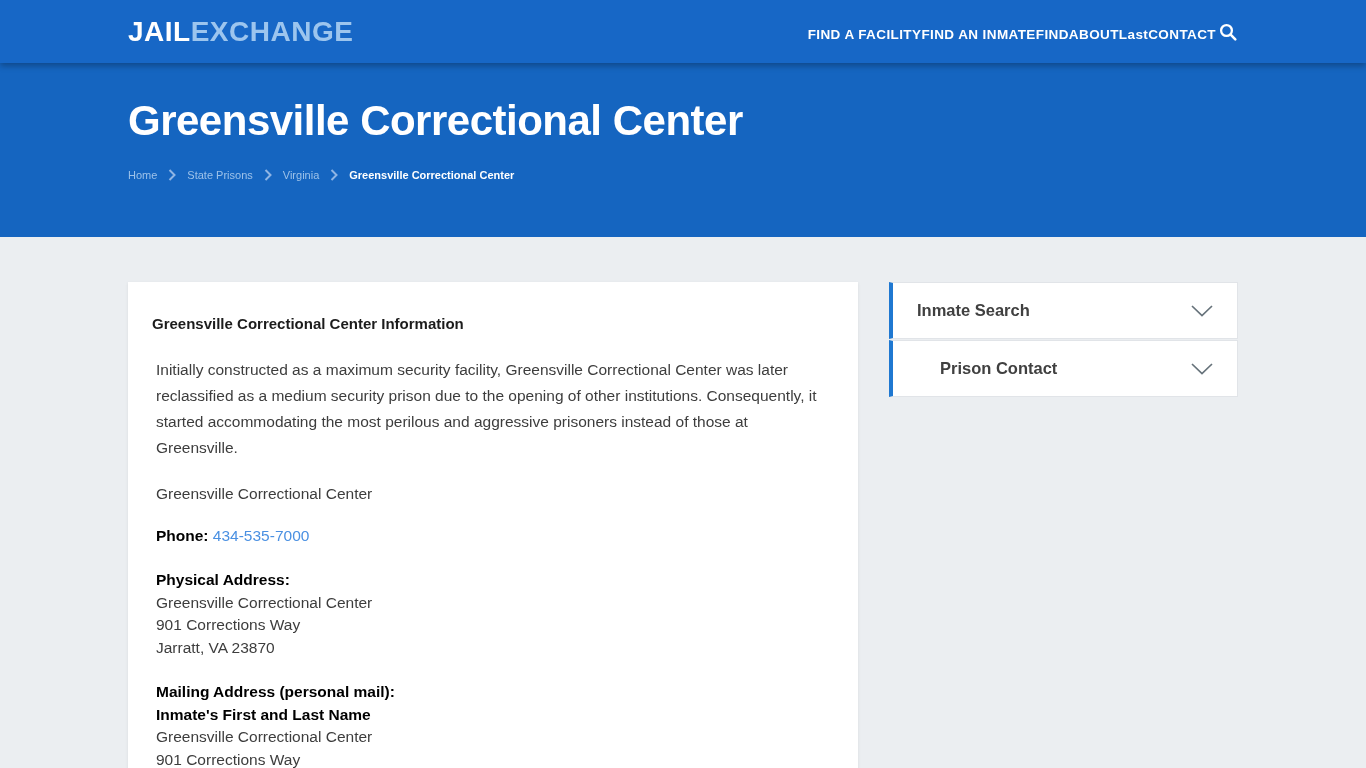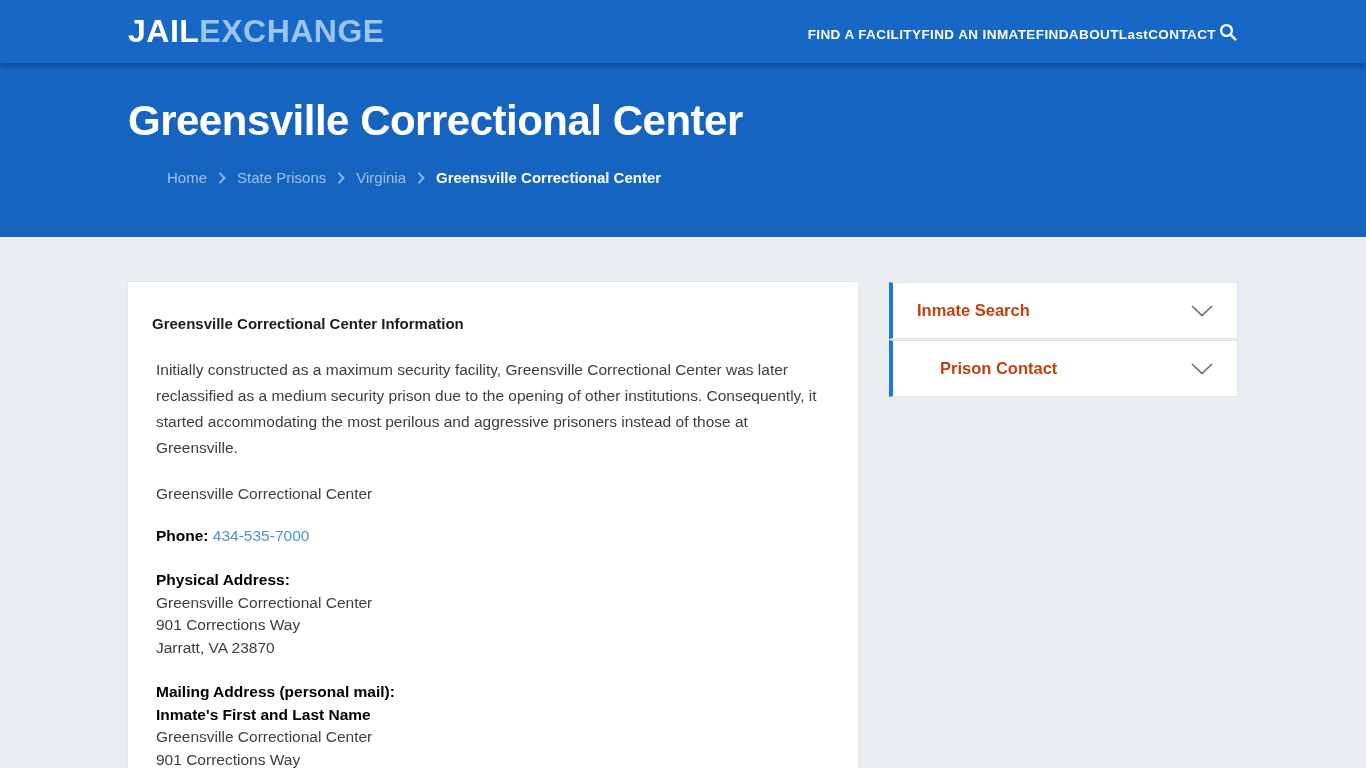--- a/index.html
+++ b/index.html
@@ -20,21 +20,21 @@
     box-shadow: 0 3px 6px rgba(0,0,0,0.28);
   }
   .topbar-inner {
     height: 100%;
     padding: 0 128px;
     display: flex;
     align-items: center;
     justify-content: space-between;
   }
   .logo {
-    font-size: 32px;
+    font-size: 28px;
     font-weight: bold;
     letter-spacing: 0.5px;
     text-decoration: none;
     white-space: nowrap;
     cursor: pointer;
     text-align: center;
   }
   .logo .logo-jail { color: #FFFFFF; }
   .logo .logo-exchange { color: #9CC5EE; }
 
@@ -68,22 +68,21 @@
     font-size: 42px;
     line-height: 48px;
     font-weight: bold;
     letter-spacing: -0.5px;
   }
   .breadcrumb {
     margin-top: 24px;
     display: flex;
     align-items: center;
     gap: 11px;
-    font-size: 15px;
-    margin-left: 39px;
+    font-size: 11px;
   }
   .breadcrumb a {
     color: #9DC2E9;
     text-decoration: none;
     cursor: pointer;
   }
   .breadcrumb .crumb-sep { display: inline-flex; align-items: center; }
   .breadcrumb .current { color: #FFFFFF; font-weight: 600; }
 
   
@@ -134,21 +133,21 @@
     display: flex;
     align-items: center;
     justify-content: space-between;
     padding: 0 24px;
     cursor: pointer;
   }
   .accordion + .accordion { margin-top: 1px; padding-left: 47px; }
   .accordion-label {
     font-size: 16.5px;
     font-weight: bold;
-    color: #c2410c;
+    color: #404040;
   }
   .chev { display: inline-flex; align-items: center; }
 </style>
 </head>
 <body>
 
 <header class="topbar">
   <div class="topbar-inner">
     <a class="logo"><span class="logo-jail">JAIL</span><span class="logo-exchange">EXCHANGE</span></a>
     <nav class="main-nav">

